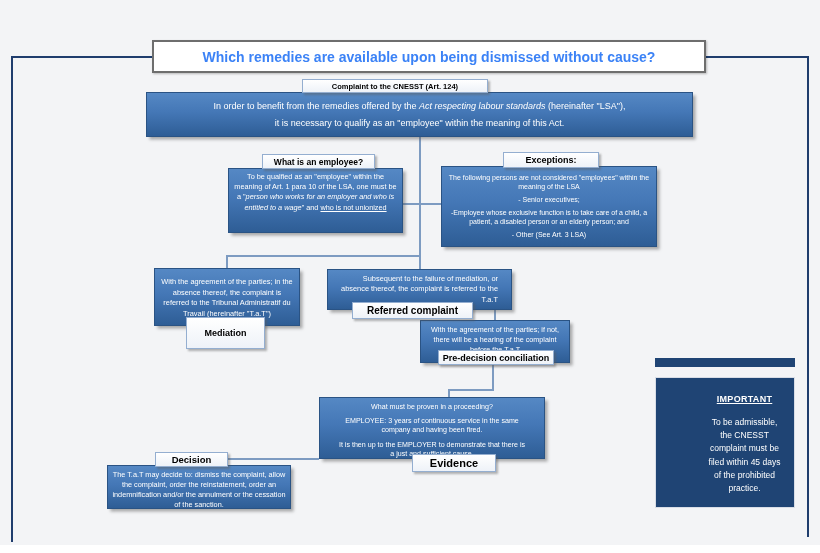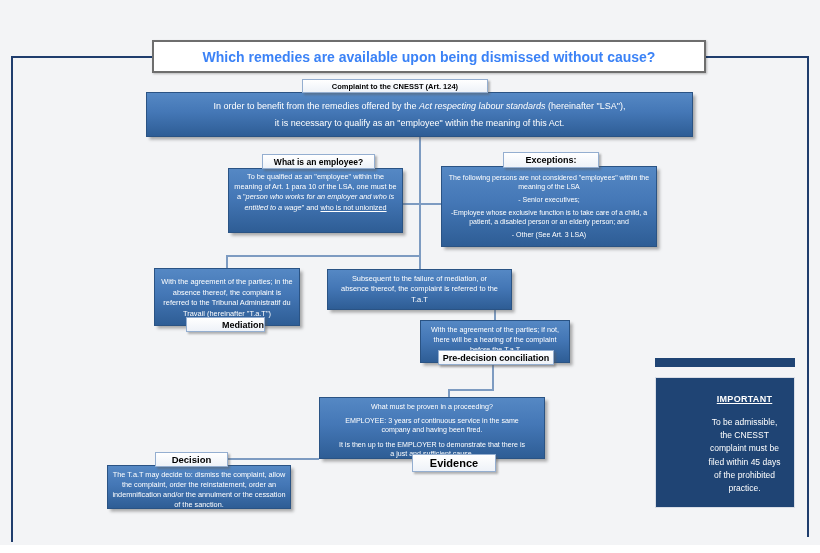--- a/index.html
+++ b/index.html
@@ -40,30 +40,30 @@
     padding-left:39px;
   }
 
   #main-box { left:146px; top:92px; width:547px; height:45px; font-size:9px; padding-top:9px; line-height:1.0; }
   #main-box .l2 { margin-top:8px; }
 
   #employee-box { left:228px; top:168px; width:175px; height:65px; font-size:7.3px; line-height:1.4; padding:3px 3px; }
   #exceptions-box { left:441px; top:166px; width:216px; height:81px; font-size:7px; line-height:1.3; padding:6px 6px; }
   #exceptions-box p { margin-bottom:4px; }
   #mediation-box { left:154px; top:268px; width:146px; height:58px; font-size:7.4px; line-height:1.45; padding:8px 4px; }
-  #referred-box { left:327px; top:269px; width:185px; height:41px; font-size:7.4px; line-height:1.4; padding:4px 13px; }
+  #referred-box { left:327px; top:269px; width:185px; height:41px; font-size:7.4px; line-height:1.4; padding:4px 13px;text-align:right; }
   #conciliation-box { left:420px; top:320px; width:150px; height:43px; font-size:7.2px; line-height:1.4; padding:4px 5px; }
   #evidence-box { left:319px; top:397px; width:226px; height:62px; font-size:7.1px; line-height:1.3; padding:5px 16px; }
   #evidence-box p { margin-bottom:5px; }
   #decision-box { left:107px; top:465px; width:184px; height:44px; font-size:7.3px; line-height:1.35; padding:4px 4px; }
 
   #complaint-label { left:302px; top:79px; width:186px; height:14px; font-size:7.5px; }
   #employee-label { left:262px; top:154px; width:113px; height:15px; font-size:8.5px; }
   #exceptions-label { left:503px; top:152px; width:96px; height:16px; font-size:9px; }
-  #mediation-label { left:186px; top:317px; width:79px; height:15px; font-size:9px;justify-content:flex-end; }
+  #mediation-label { left:186px; top:317px; width:79px; height:32px; font-size:9px; }
   #referred-label { left:352px; top:302px; width:121px; height:17px; font-size:10px; }
   #conciliation-label { left:438px; top:350px; width:116px; height:15px; font-size:9px; }
   #evidence-label { left:412px; top:454px; width:84px; height:18px; font-size:11px; }
   #decision-label { left:155px; top:452px; width:73px; height:15px; font-size:9.5px; }
 
   #important-bar { position:absolute; left:655px; top:358px; width:140px; height:9px; background:#1f4474; z-index:3; }
   #important-box { left:655px; top:377px; width:140px; height:131px; font-size:8.5px; }
   #important-box .hd { font-weight:bold; text-decoration:underline; font-size:9px; margin-top:16px; letter-spacing:0.3px; }
   #important-box .bd { margin-top:12px; padding:0 10px; line-height:1.55; }
 </style>
@@ -120,20 +120,23 @@
   <div class="bluebox" id="mediation-box">
     <span>With the agreement of the parties; in the absence thereof, the complaint is referred to the Tribunal Administratif du Travail (hereinafter "T.a.T")</span>
   </div>
   <div class="labelbox" id="mediation-label">
     <span>Mediation</span>
   </div>
 
   <div class="bluebox" id="referred-box">
     <span>Subsequent to the failure of mediation, or absence thereof, the complaint is referred to the T.a.T</span>
   </div>
+  <div class="labelbox" id="referred-label">
+    <span>Referred complaint</span>
+  </div>
 
   <div class="bluebox" id="conciliation-box">
     <span>With the agreement of the parties; if not, there will be a hearing of the complaint before the T.a.T</span>
   </div>
   <div class="labelbox" id="conciliation-label">
     <span>Pre-decision conciliation</span>
   </div>
 
   <div class="bluebox" id="evidence-box">
     <p>What must be proven in a proceeding?</p>

